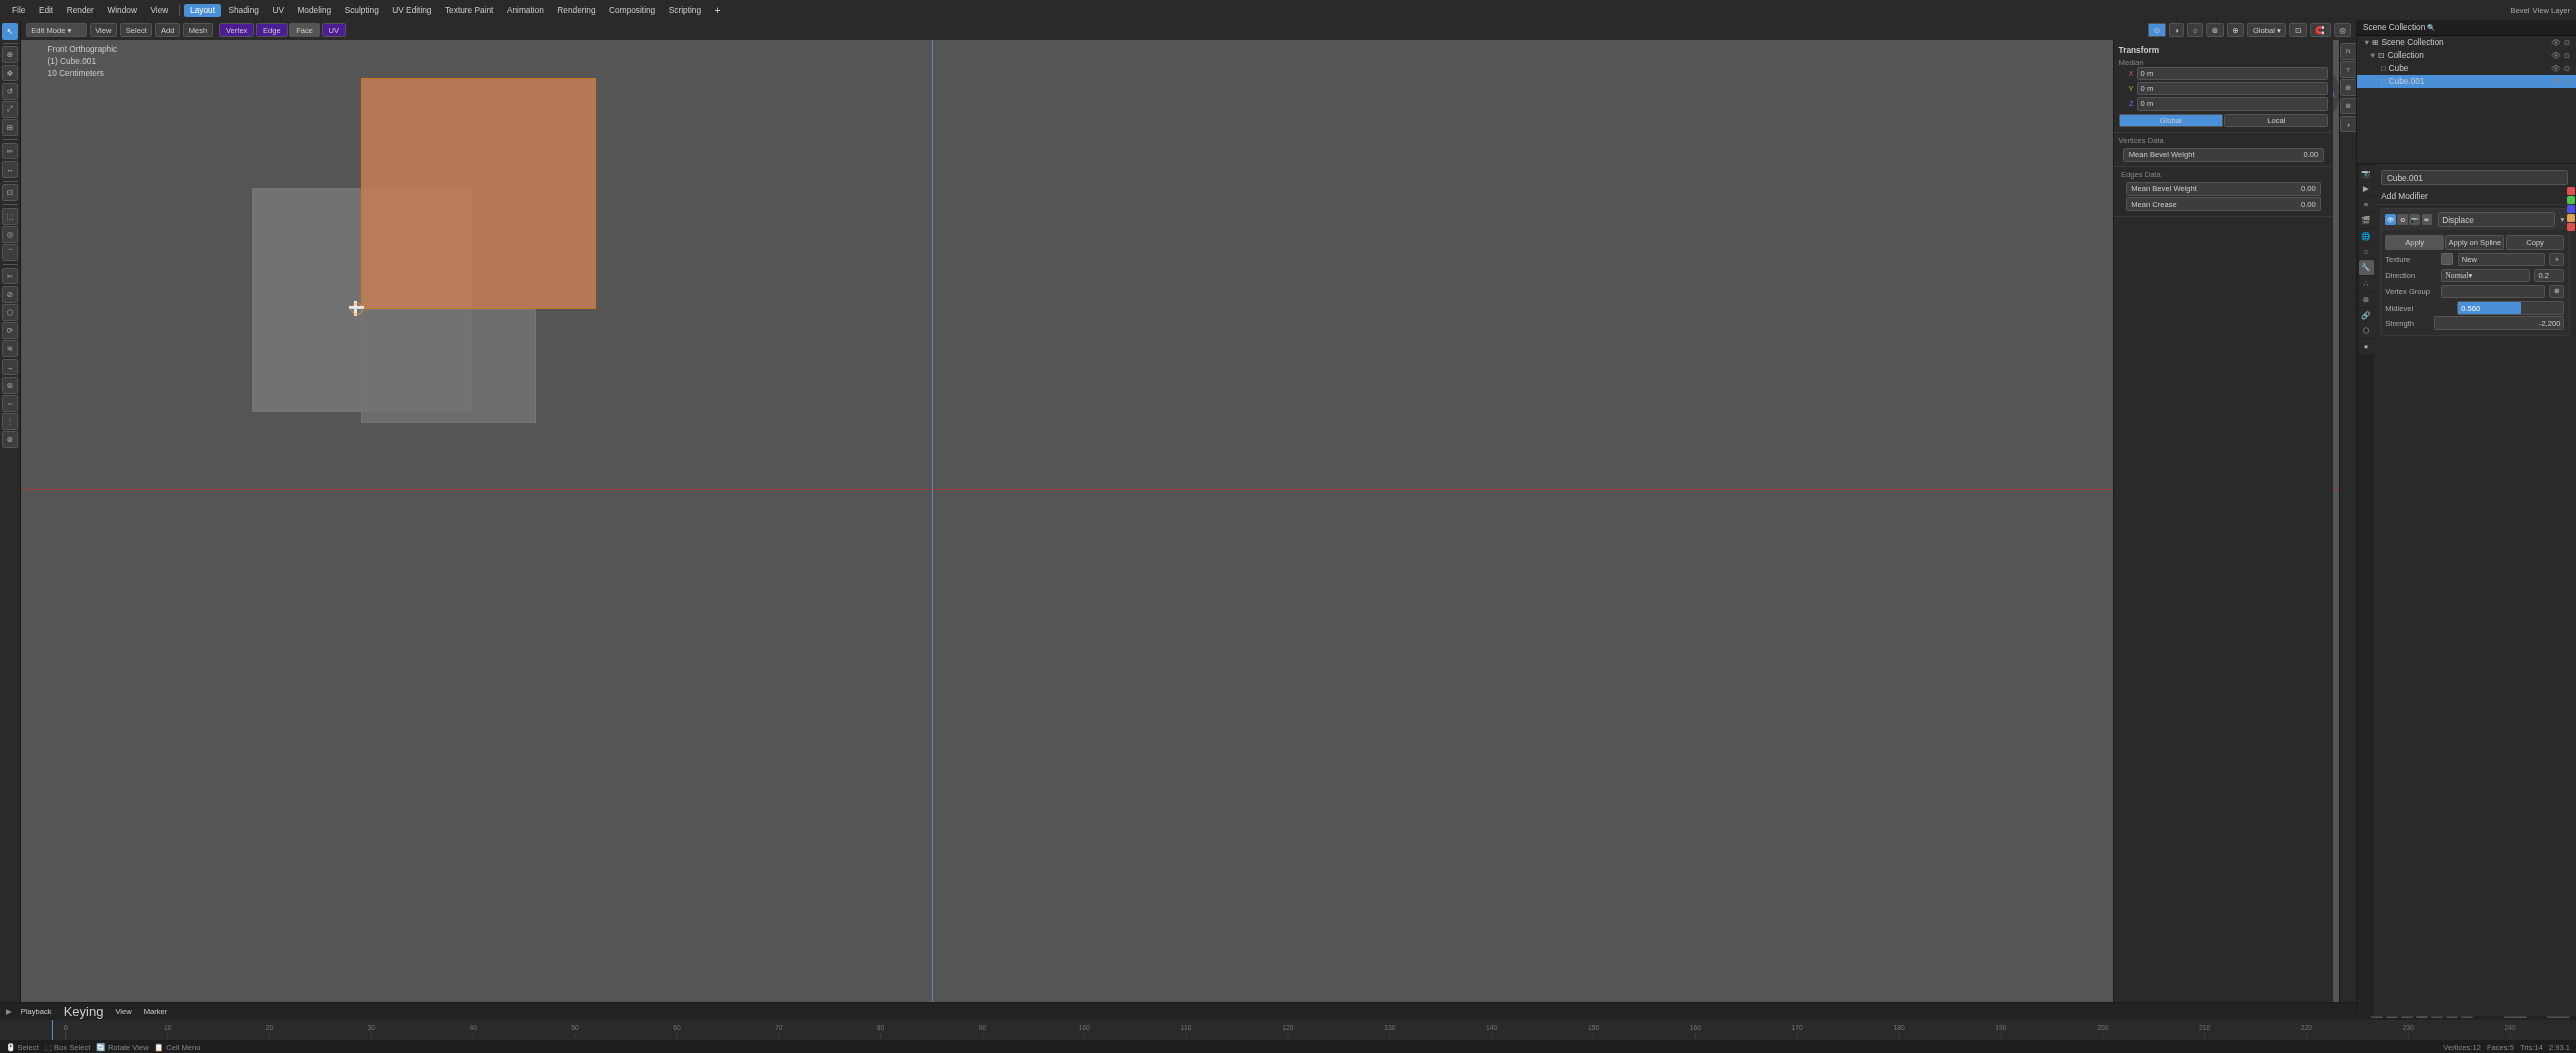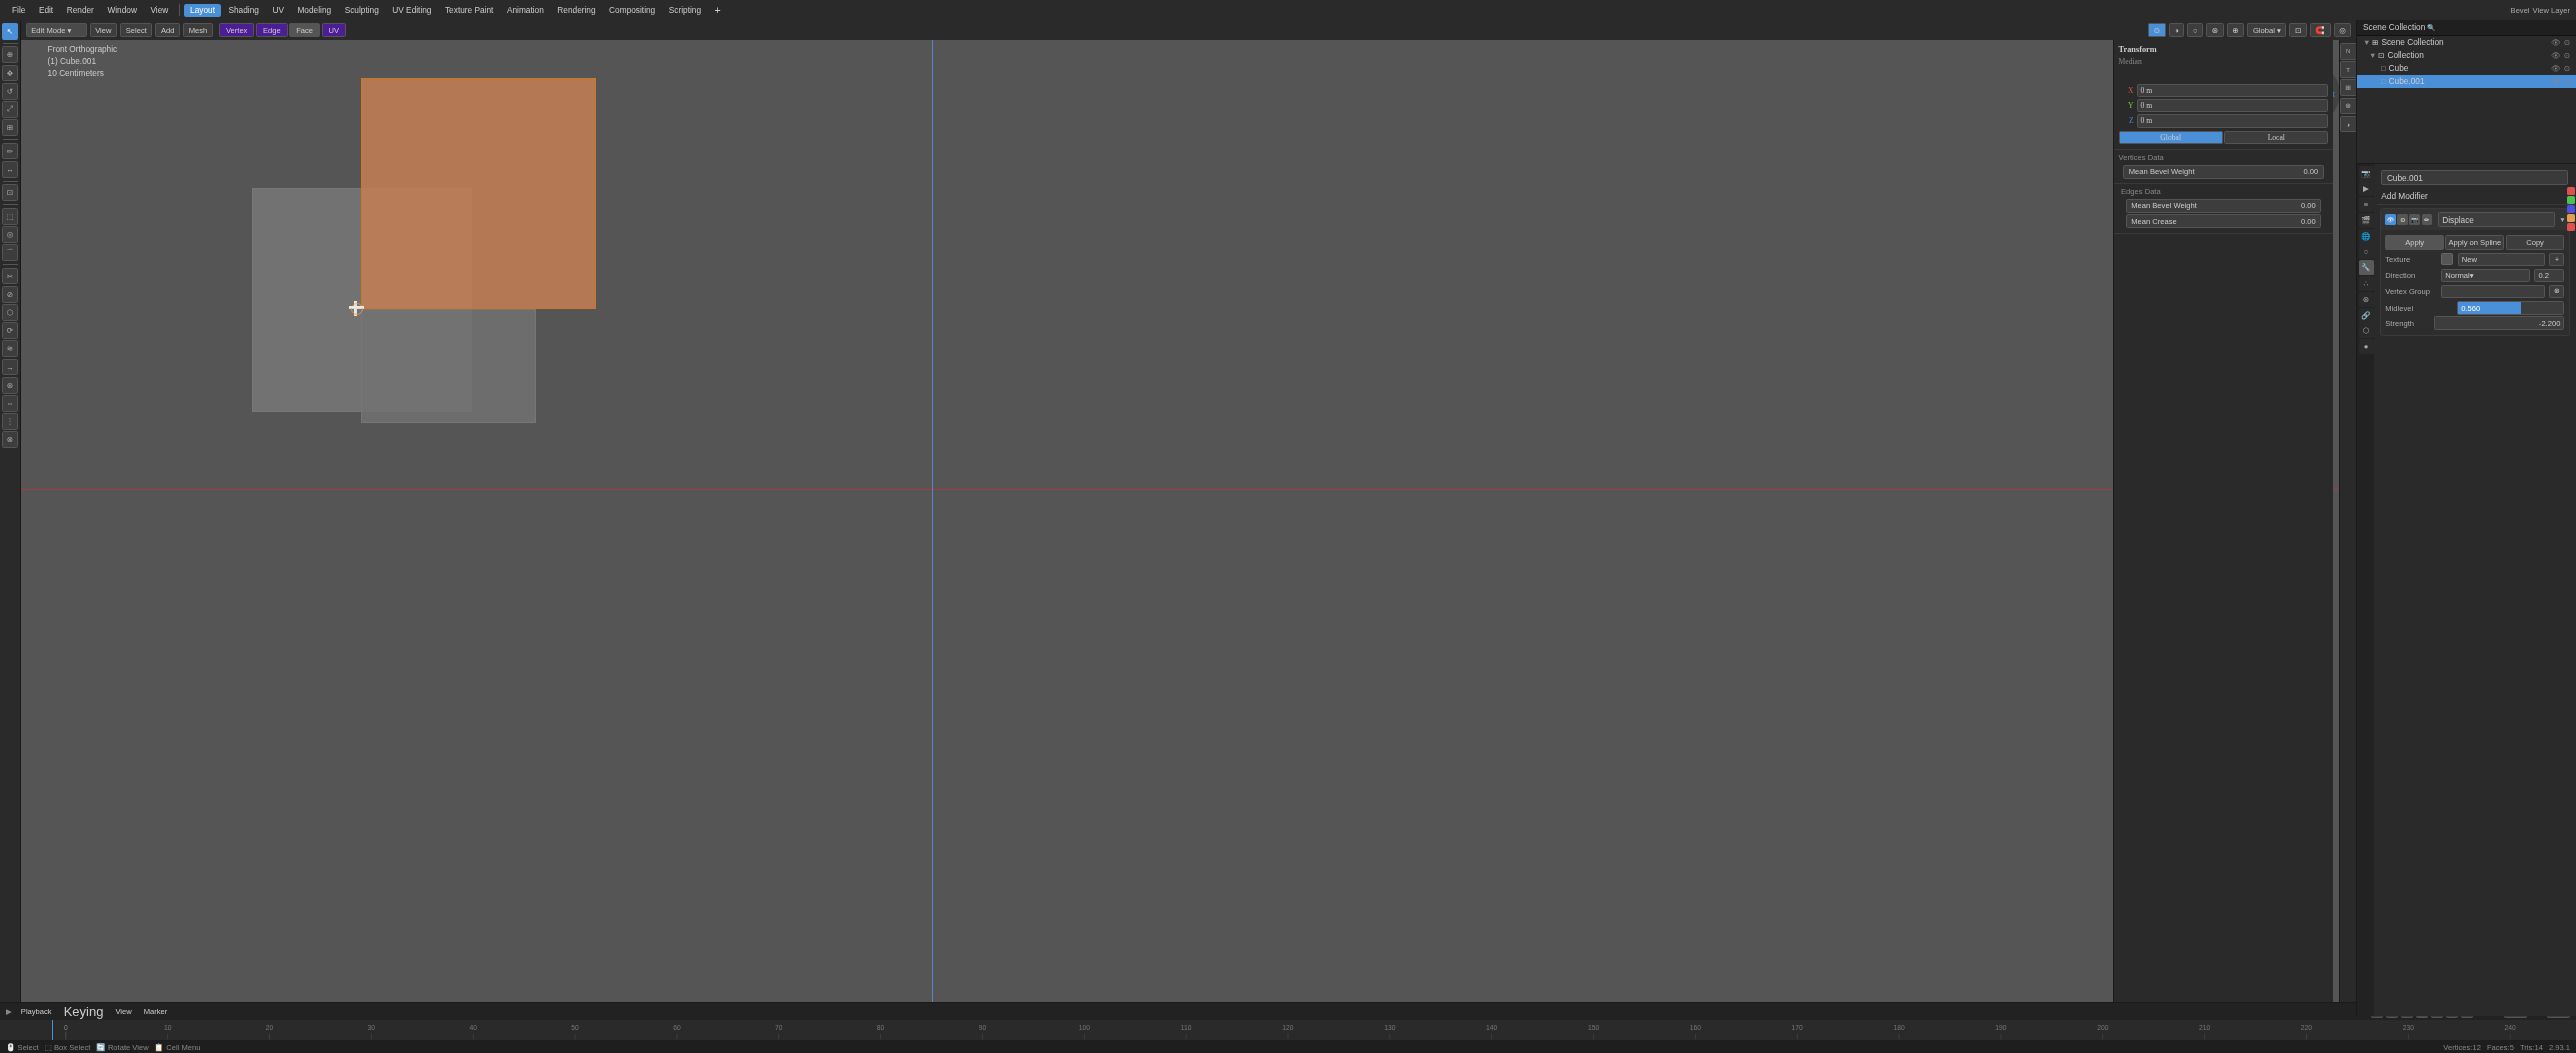--- a/index.html
+++ b/index.html
@@ -718,23 +718,23 @@
         <div class="tool-btn" style="font-size:6px;">T</div>
         <div class="tool-btn" style="font-size:6.8px;">⊞</div>
         <div class="tool-btn" style="font-size:6.8px;">⊛</div>
         <div class="tool-btn" style="font-size:6.8px;">◑</div>
       </div>
     </div>
   </div>
 
   <div id="vp-right-mini" style="position:relative; width:220px; flex-shrink:0; background:#2a2a2a; border-left:0.8px solid #1a1a1a; overflow-y:auto;">
 
-    <div id="transform-panel" style="padding:4.6px; border-bottom:0.8px solid #3a3a3a;font-family:Liberation Serif, serif;">
+    <div id="transform-panel" style="padding:4.6px; border-bottom:0.8px solid #3a3a3a;">
       <div class="panel-title">Transform</div>
-      <div style="font-size:7.6px; color:#888; margin-bottom:18px;">Median</div>
+      <div style="font-size:7.6px; color:#888; margin-bottom:0;">Median</div>
 
       <div class="prop-row">
         <div class="prop-label" style="color:#e05050;">X</div>
         <div class="prop-field">0 m</div>
       </div>
       <div class="prop-row">
         <div class="prop-label" style="color:#80cc40;">Y</div>
         <div class="prop-field">0 m</div>
       </div>
       <div class="prop-row">
@@ -863,21 +863,21 @@
 
         <div class="mod-prop-row">
           <div class="mod-prop-label">Texture</div>
           <div style="width:12px; height:12px; background:#555; border:0.8px solid #666; border-radius:1.5px; margin-right:1.5px;"></div>
           <div class="mod-prop-field">New</div>
           <div style="width:15px; height:13.7px; background:#3d3d3d; border:0.8px solid #555; border-radius:1.5px; display:flex; align-items:center; justify-content:center; font-size:6.8px; cursor:pointer; margin-left:1.5px;">+</div>
         </div>
 
         <div class="mod-prop-row">
           <div class="mod-prop-label">Direction</div>
-          <div class="mod-prop-field" style="">
+          <div class="mod-prop-field" style="font-family:Liberation Serif, serif;">
             <span>Normal</span>
             <span>▾</span>
           </div>
           <div class="mod-prop-field" style="width:30px; flex:none; margin-left:1.5px;">0.2</div>
         </div>
 
         <div class="mod-prop-row">
           <div class="mod-prop-label">Vertex Group</div>
           <div class="mod-prop-field"></div>
           <div style="width:15px; height:13.7px; background:#3d3d3d; border:0.8px solid #555; border-radius:1.5px; display:flex; align-items:center; justify-content:center; font-size:6.8px; cursor:pointer; margin-left:1.5px;">⊛</div>

